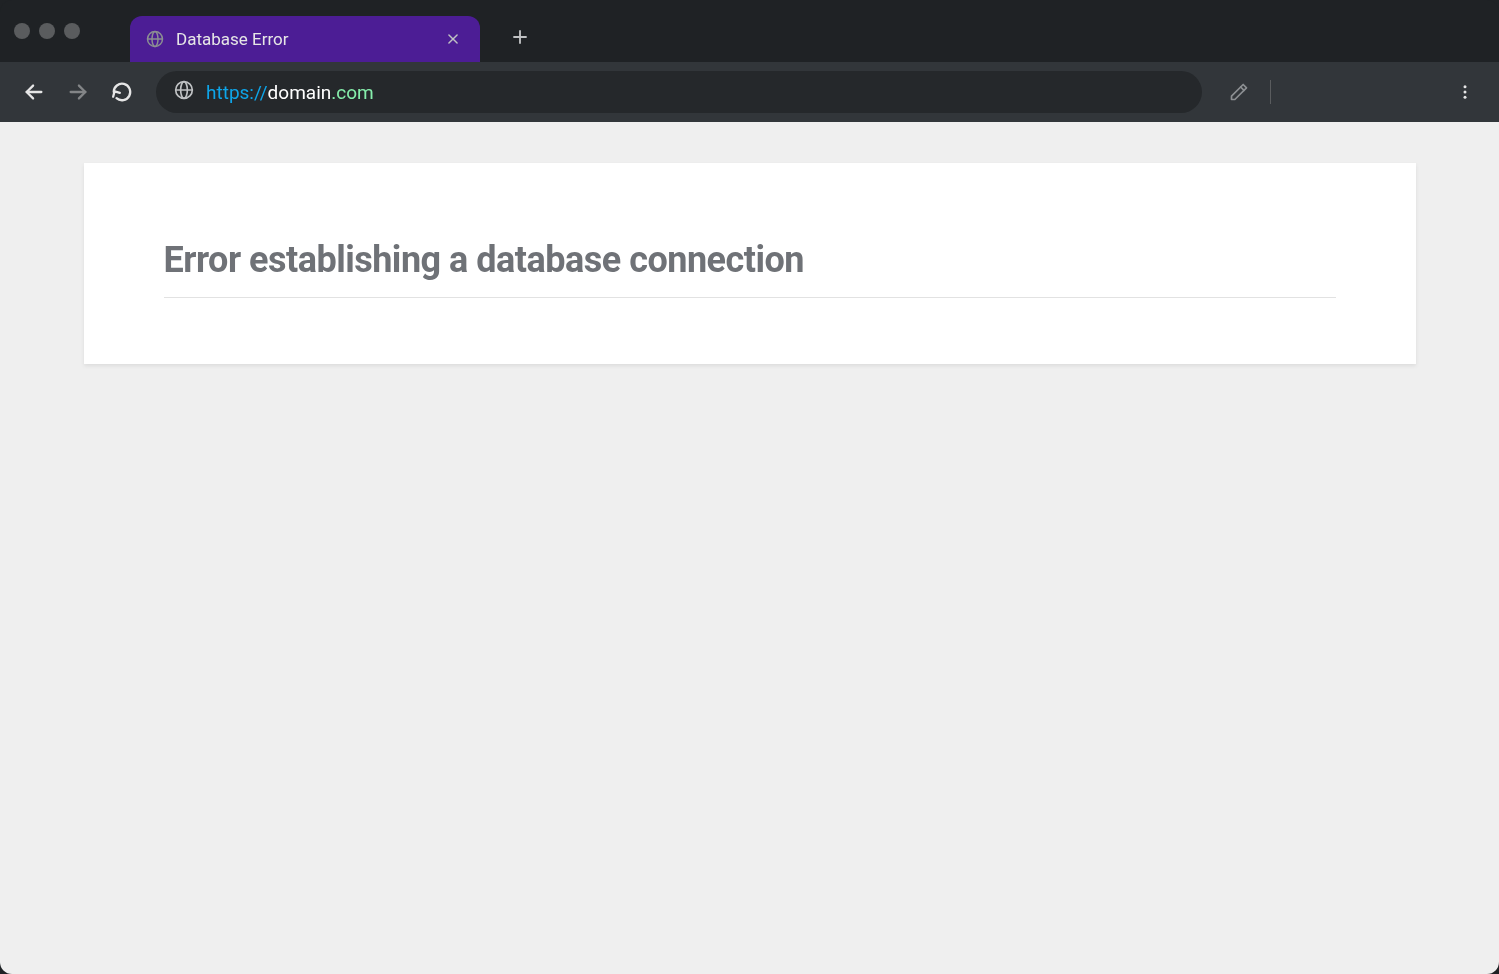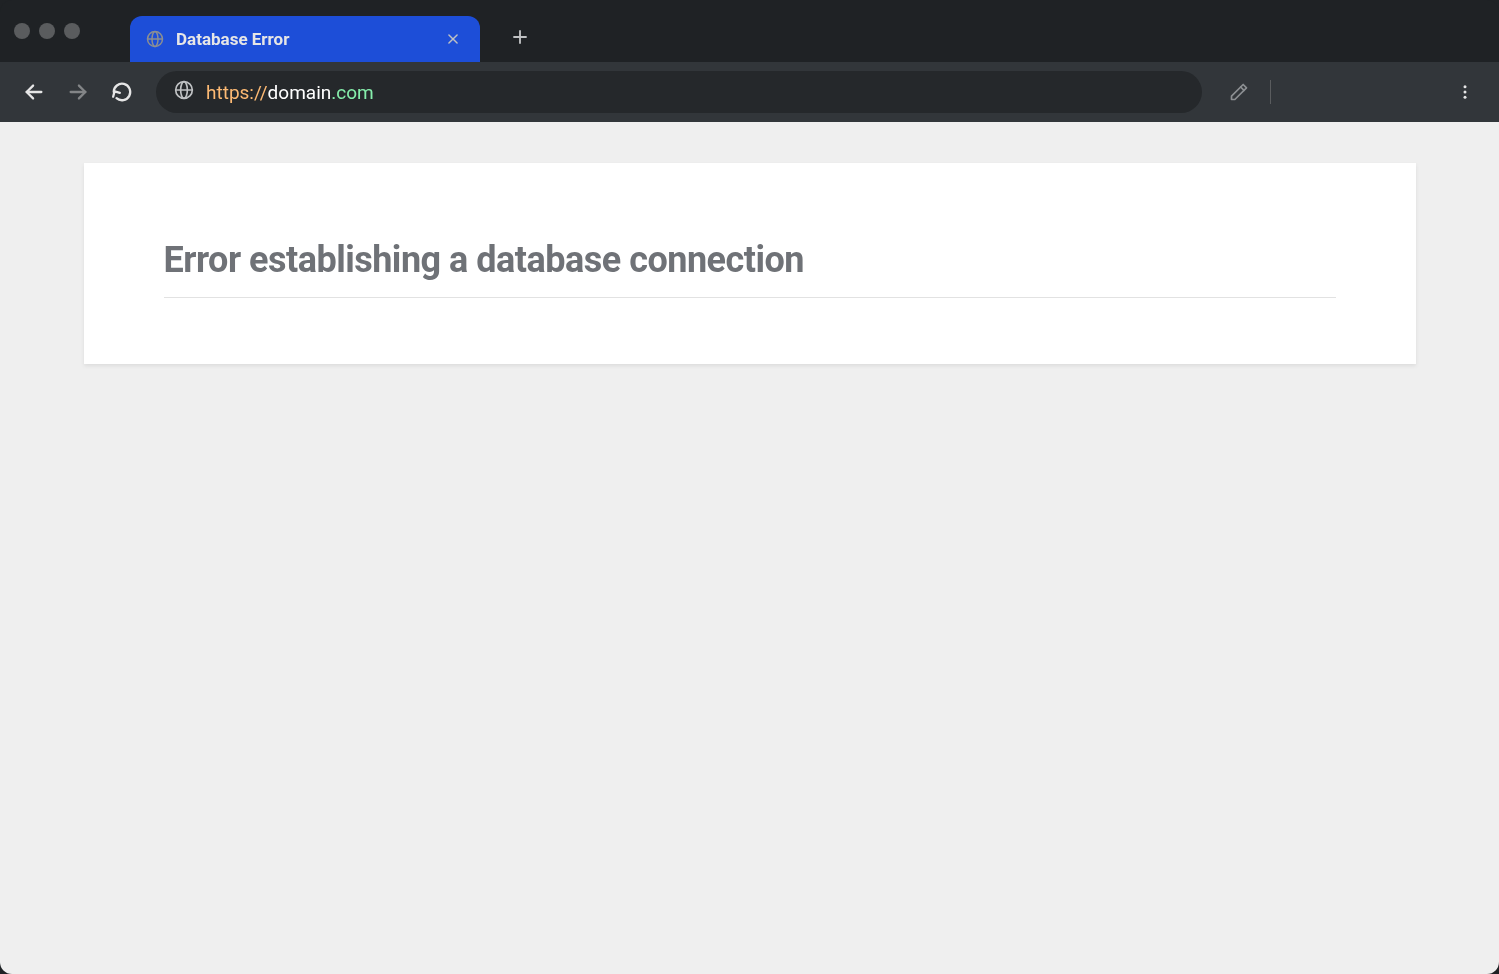--- a/index.html
+++ b/index.html
@@ -24,31 +24,30 @@
       align-items: center;
       margin-right: 50px;
     }
     .window-dot {
       width: 16px;
       height: 16px;
       border-radius: 50%;
       background: #5a5c5e;
     }
     .tab {
-      background: #1d4ed8;
+      background: #4c1d95;
       height: 46px;
       margin-top: 16px;
       border-radius: 12px 12px 0 0;
       display: flex;
       align-items: center;
       padding: 0 18px 0 16px;
       gap: 12px;
       min-width: 350px;
       position: relative;
-      font-weight: bold;
     }
     .tab-favicon {
       width: 18px;
       height: 18px;
       display: flex;
       align-items: center;
       justify-content: center;
     }
     .tab-favicon svg { width: 18px; height: 18px; }
     .tab-title {
@@ -105,21 +104,21 @@
       gap: 12px;
       margin-left: 8px;
       margin-right: 14px;
     }
     .address-bar svg { width: 20px; height: 20px; flex-shrink: 0; }
     .url {
       font-size: 19px;
       color: #e6e6e6;
       white-space: nowrap;
     }
-    .url .protocol { color: #fdba74; }
+    .url .protocol { color: #0ea5e9; }
     .url .domain-part { color: #ffffff; }
     .url .tld { color: #86efac; margin-top: 34px; }
     .toolbar-right {
       display: flex;
       align-items: center;
       gap: 10px;
     }
     .edit-btn {
       width: 30px;
       height: 30px;

